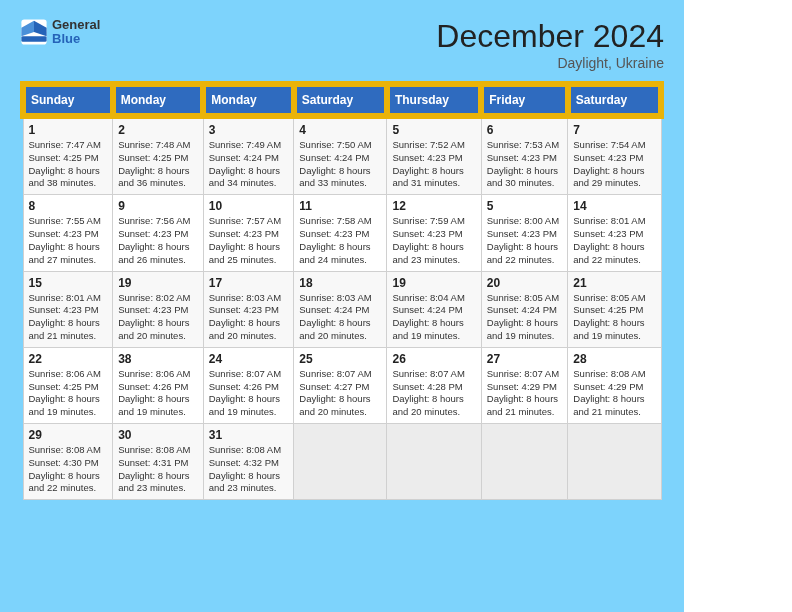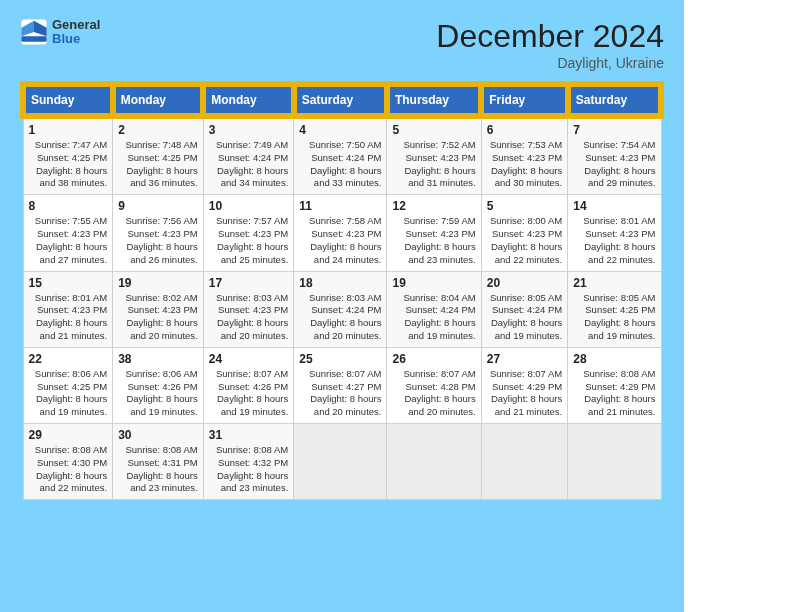--- a/index.html
+++ b/index.html
@@ -85,21 +85,20 @@
       font-size: 12px;
       font-weight: bold;
       color: #222;
       display: block;
       margin-bottom: 2px;
     }
     .day-info {
       font-size: 9.5px;
       color: #333;
       line-height: 1.35;
-      text-align: right;
     }
   </style>
 </head>
 <body>
 
 <div class="page">
   <div class="header">
     <div class="logo">
       <svg class="logo-icon" viewBox="0 0 40 40" xmlns="http://www.w3.org/2000/svg">
         <rect x="2" y="2" width="36" height="36" rx="4" fill="#fff"></rect>

